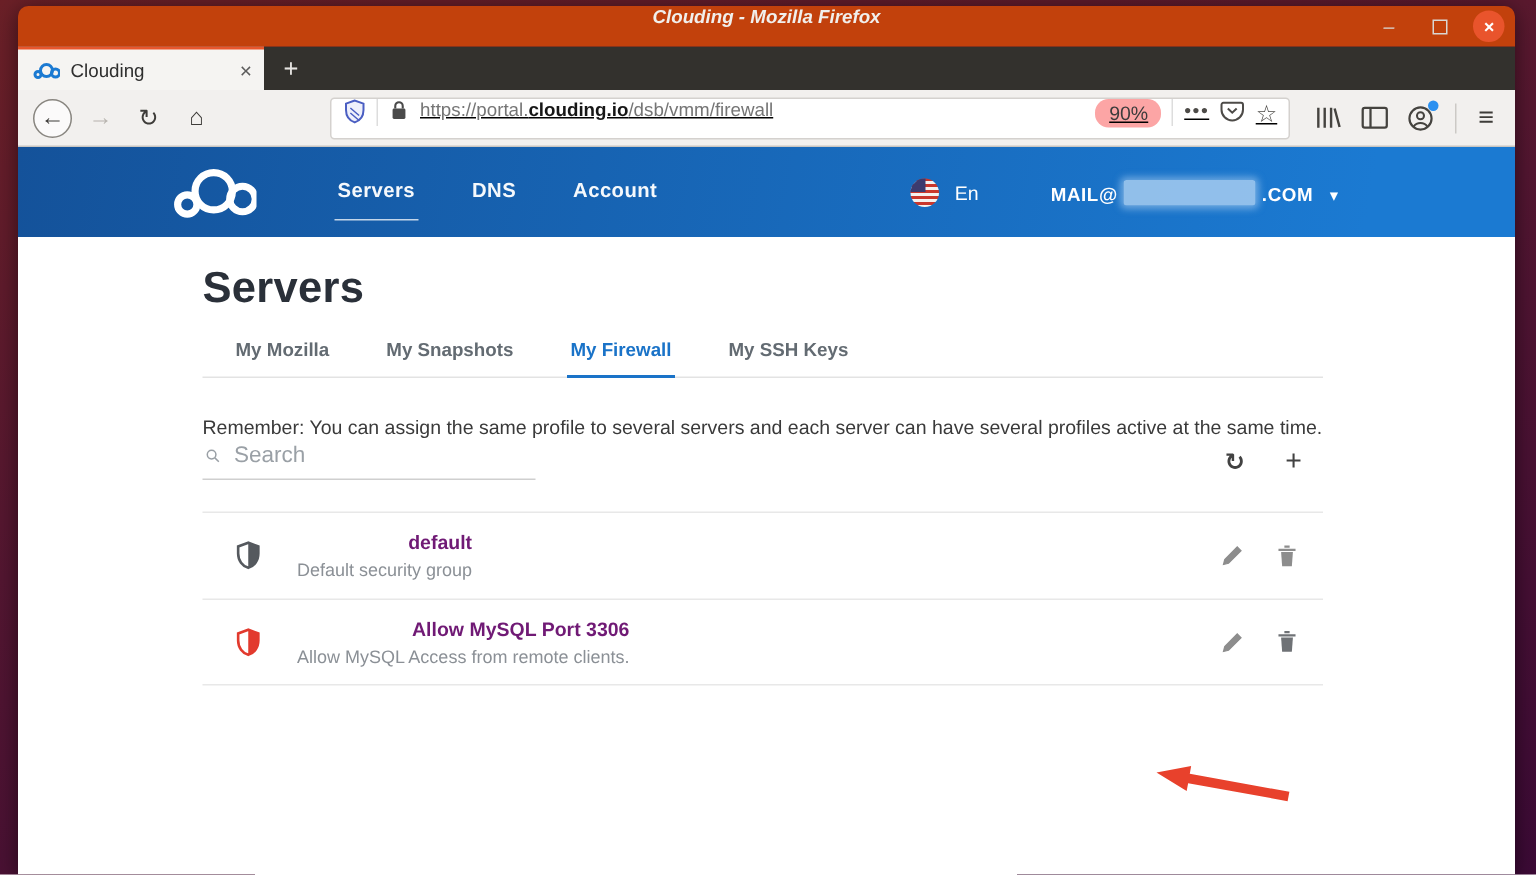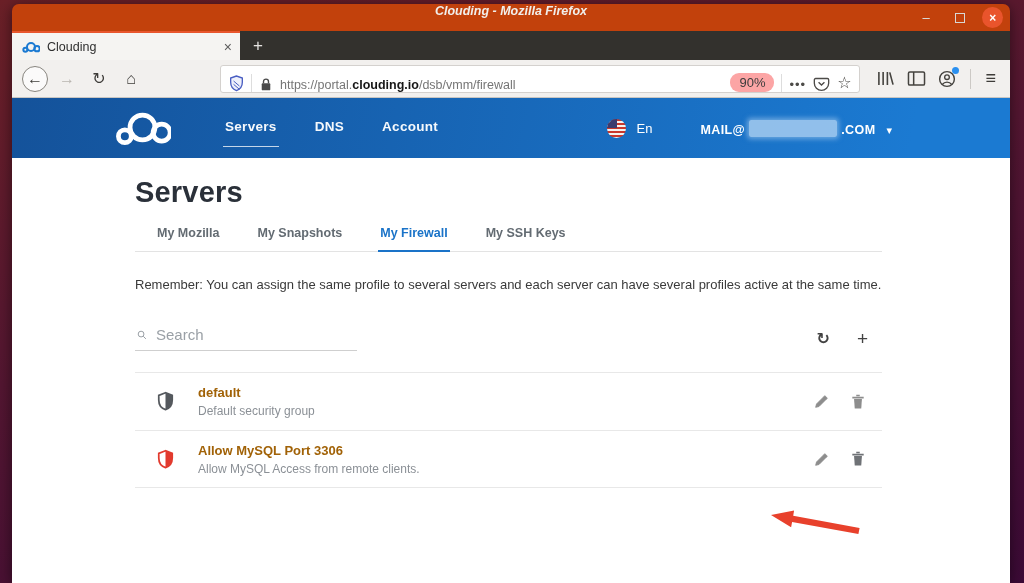--- a/index.html
+++ b/index.html
@@ -21,38 +21,38 @@
     display:flex; align-items:flex-start; justify-content:center; position:relative;font-style:italic;
   }
   .titlebar .title { color:#f1efec; font-size:12.5px; font-weight:bold; }
   .win-controls { position:absolute; right:7px; top:0; height:100%; display:flex; align-items:center; gap:10px; }
   .win-btn { width:24px; height:24px; display:flex; align-items:center; justify-content:center; color:#d9d7d4; font-size:13px; cursor:default; }
   .win-max-glyph { width:10px; height:10px; border:1px solid #d9d7d4; }
   .win-close { width:21px; height:21px; border-radius:50%; background:#e9542c; color:#fff; font-size:12px; font-weight:bold; display:flex; align-items:center; justify-content:center; }
   
   .tabstrip { height:29px; background:#33312d; display:flex; align-items:stretch; flex:0 0 auto; }
   .tab {
-    width:228px; background:#f5f4f2; border-top:2px solid #e8562d;
+    width:164px; background:#f5f4f2; border-top:2px solid #e8562d;
     display:flex; align-items:center; padding:0 8px 0 10px; gap:7px;
   }
   .tab-label { font-size:12.5px; color:#2e2e2e; flex:1; }
   .tab-close { color:#5c5c5c; font-size:14px; }
   .newtab-btn { color:#e6e4e1; font-size:17px; display:flex; align-items:center; padding:0 13px; }
   
   .toolbar {
     height:38px; background:#f2f0ee; border-bottom:1px solid #c9c6c2;
     display:flex; align-items:center; padding:0 10px; gap:6px; flex:0 0 auto;
   }
   .tb-icon { color:#3e3c39; font-size:16px; width:26px; height:26px; display:flex; align-items:center; justify-content:center; border-radius:3px; }
   .tb-back { border:1px solid #88857f; border-radius:50%; background:#fbfafa; }
   .tb-fwd { color:#b9b5b0; }
   .tb-spacer { width:64px; }
   .urlbar {
     flex:1; height:28px; background:#fff; border:1px solid #d4d1ce; border-radius:3px;
-    display:flex; align-items:flex-end; padding:0 8px; gap:7px; min-width:0;
+    display:flex; align-items:flex-start; padding:0 8px; gap:7px; min-width:0;text-decoration:underline;
   }
   .url-sep { width:1px; height:18px; background:#ddd; }
   .url-text { font-size:12.5px; white-space:nowrap; overflow:hidden; flex:1; }
   .url-muted { color:#757575; }
   .url-domain { color:#171717; font-weight:bold; }
   .zoom-pill { background:#fca5a5; color:#3c3c3c; font-size:13px; border-radius:9px; padding:2px 9px; }
   .url-action { color:#4d4b48; font-size:13px; letter-spacing:1px; }
   .star { font-size:16px; color:#4d4b48; }
   .right-cluster { display:flex; align-items:center; gap:12px; padding:0 4px 0 10px; }
   .tbr-sep { width:1px; height:20px; background:#ccc9c5; margin:0 2px; }
@@ -81,32 +81,32 @@
   .email-caret { color:#fff; font-size:11px; margin-left:9px; }
   
   .content { flex:1; background:#fff; padding:18px 0 0 123px; position:relative; }
   .page-title { font-size:29px; font-weight:bold; color:#2a3039; letter-spacing:.2px; }
   .page-tabs { display:flex; margin-top:17px; width:747px; border-bottom:1px solid #e3e3e3; padding-left:20px; }
   .page-tab { font-size:12.5px; font-weight:bold; color:#636b72; padding:0 2px 11px; margin-right:34px; position:relative; }
   .page-tab.active { color:#1a73c8; }
   .page-tab.active::after { content:""; position:absolute; left:0; right:0; bottom:-1px; height:2px; background:#1a73c8; }
   .intro { margin-top:25px; font-size:13px; color:#3a3a3a; }
   .note { margin-top:23px; font-size:13px; color:#3a3a3a; max-width:760px; line-height:1.55; }
-  .search-row { display:flex; align-items:center; margin-top:31px; width:747px; }
+  .search-row { display:flex; align-items:center; width:747px; }
   .search-box { width:222px; display:flex; align-items:center; gap:9px; border-bottom:1px solid #cfcfcf; padding:0 2px 7px; }
   .search-input { border:none; outline:none; flex:1; font-size:15px; color:#424242; background:transparent; font-family:inherit; }
   .search-input::placeholder { color:#9aa0a6; }
   .list-actions { margin-left:auto; display:flex; align-items:center; gap:27px; padding-right:14px; }
   .la-icon { font-size:16px; color:#424242; font-weight:bold; }
   .la-plus { font-size:19px; font-weight:normal; }
   .fw-list { width:747px; margin-top:21px; }
   .fw-row { display:flex; align-items:center; height:58px; border-top:1px solid #e8e8e8; padding-left:21px; }
   .fw-row:last-child { border-bottom:1px solid #e8e8e8; }
   .fw-text { margin-left:23px; }
-  .fw-name { font-size:13px; font-weight:bold; color:#a16207; }
+  .fw-name { font-size:13px; font-weight:bold; color:#701a75;text-align:right; }
   .fw-desc { font-size:12px; color:#8b9096; margin-top:4px; }
   .row-actions { margin-left:auto; display:flex; align-items:center; gap:22px; padding-right:17px; }
   .annot-arrow { position:absolute; left:747px; top:340px; pointer-events:none; }
   svg { display:block; }
 </style>
 </head>
 <body>
 
 <div class="window">
 

